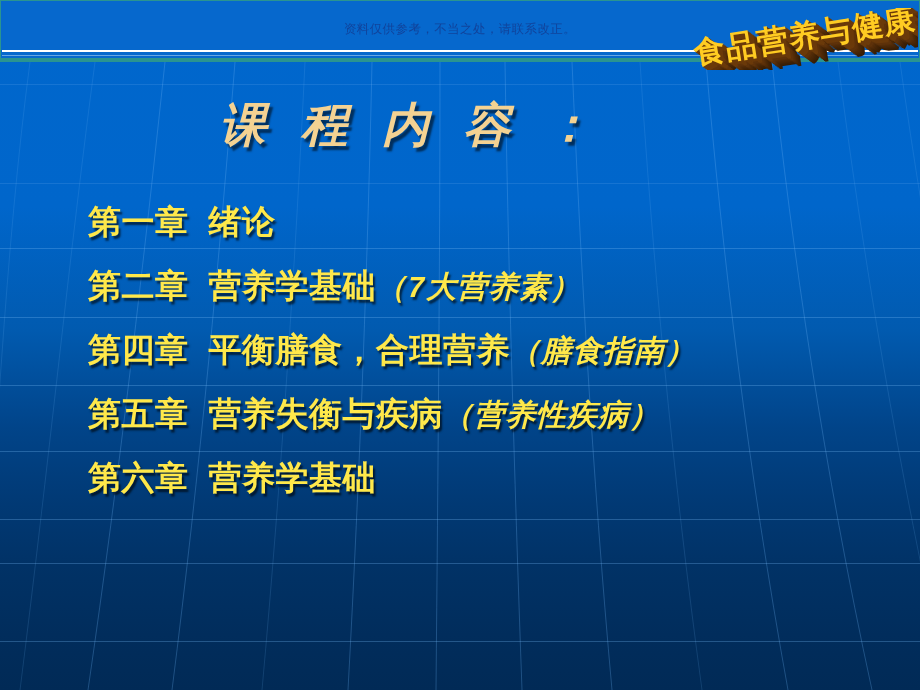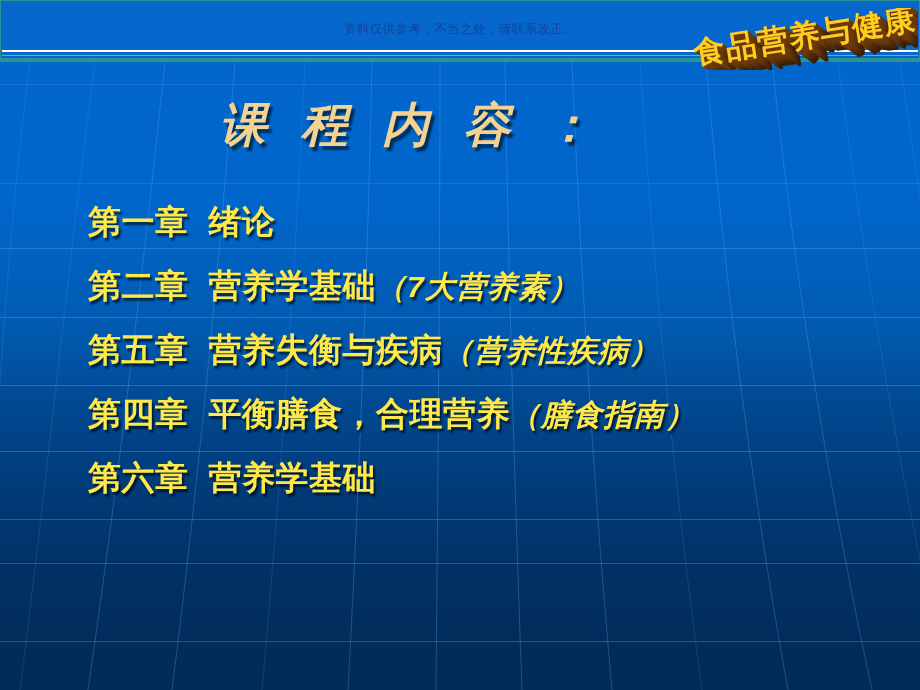--- a/index.html
+++ b/index.html
@@ -84,21 +84,21 @@
   .row{
     height:64px;line-height:64px;white-space:nowrap;
     font-family:"DejaVu Sans","Liberation Sans",sans-serif;
     font-weight:bold;font-size:33px;letter-spacing:.5px;
     color:#ffe84a;
     text-shadow:2px 3px 2px rgba(0,0,0,.62);
   }
   .row .ch{font-family:Liberation Serif, serif;margin-top:24px;}
   .row .gap{display:inline-block;width:20px;}
   .row .brush{
-    font-family:Liberation Sans, sans-serif;
+    font-family:Liberation Mono, monospace;
     font-weight:bold;font-style:italic;font-size:30px;
     letter-spacing:1px;color:#ffe84a;
   }
 </style>
 </head>
 <body>
 
 <div id="slide">
 
   <div class="grid-layer">
@@ -145,23 +145,23 @@
   <div class="title">课 程 内 容 ：</div>
 
   <div class="list">
     <div class="row">
       <span class="ch">第一章</span><span class="gap"></span><span class="ch">绪论</span><span class="brush"></span>
     </div>
     <div class="row">
       <span class="ch">第二章</span><span class="gap"></span><span class="ch">营养学基础</span><span class="brush">（7大营养素）</span>
     </div>
     <div class="row">
-      <span class="ch">第五章</span><span class="gap"></span><span class="ch">营养失衡与疾病</span><span class="brush">（营养性疾病）</span>
+      <span class="ch">第四章</span><span class="gap"></span><span class="ch">平衡膳食，合理营养</span><span class="brush">（膳食指南）</span>
     </div>
     <div class="row">
-      <span class="ch">第四章</span><span class="gap"></span><span class="ch">平衡膳食，合理营养</span><span class="brush">（膳食指南）</span>
+      <span class="ch">第五章</span><span class="gap"></span><span class="ch">营养失衡与疾病</span><span class="brush">（营养性疾病）</span>
     </div>
     <div class="row">
       <span class="ch">第六章</span><span class="gap"></span><span class="ch">营养学基础</span><span class="brush"></span>
     </div>
   </div>
 
 </div>
 
 </body></html>

